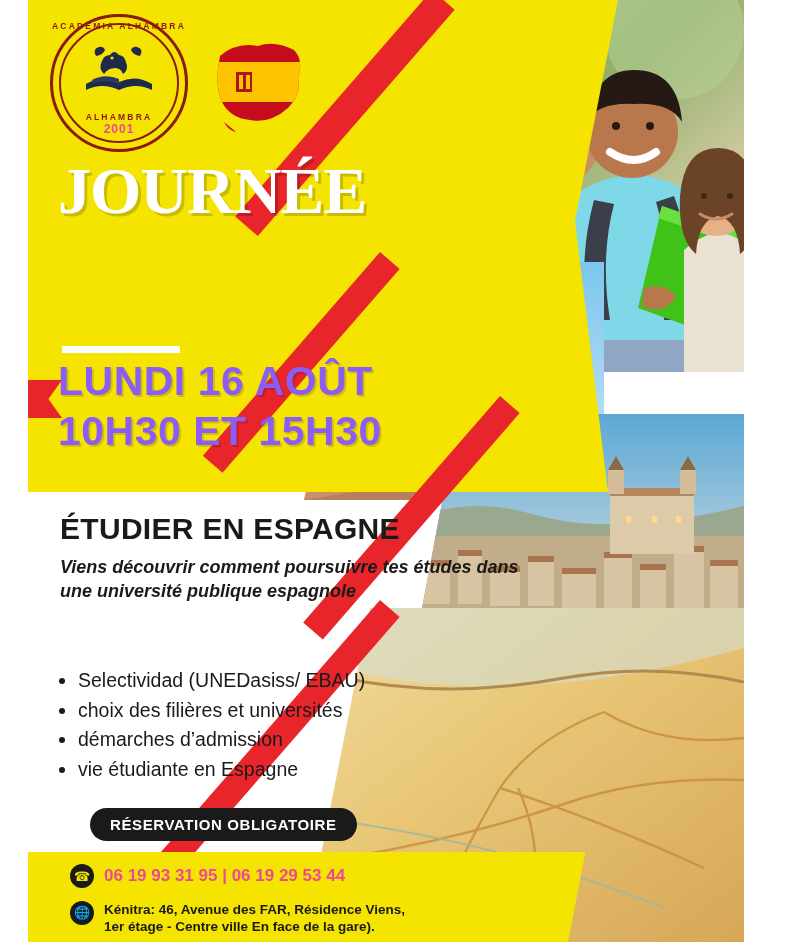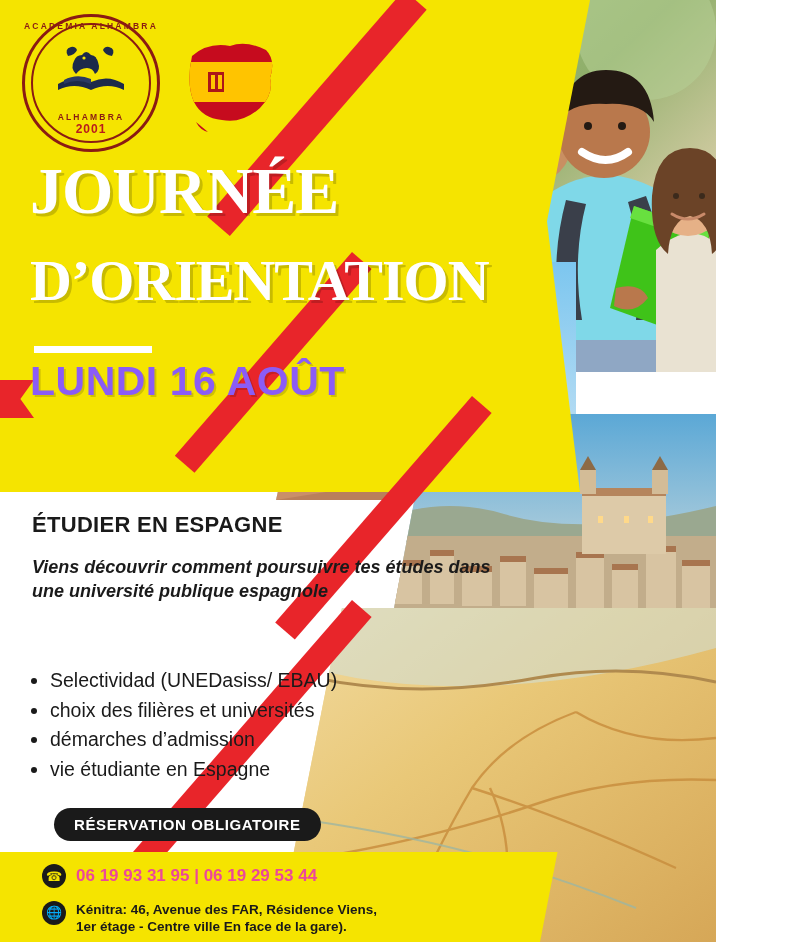--- a/index.html
+++ b/index.html
@@ -3,21 +3,21 @@
 <meta charset="utf-8">
 <style>
   html,body{margin:0;padding:0;}
   body{
     width:800px;height:942px;
     font-family:"Liberation Sans",sans-serif;
     background:#ffffff;
     overflow:hidden;
     position:relative;
   }
-  .poster{position:relative;width:716px;height:942px;overflow:hidden;background:#fff;}
+  .poster{position:relative;width:716px;height:942px;overflow:hidden;background:#fff;margin-left:28px;}
 
   
   .yellow-block{
     position:absolute;left:0;top:0;width:520px;height:492px;
     background:#f5e400;
     z-index:2;
   }
   .yellow-block:after{
     content:"";position:absolute;right:-60px;top:0;width:0;height:0;
     border-left:60px solid #f5e400;
@@ -44,21 +44,21 @@
   .logo .ring2{
     position:absolute;inset:9px;border-radius:50%;
     border:2px solid #8a1b13;
   }
   .logo .crest{
     position:absolute;left:50%;top:30px;transform:translateX(-50%);
     width:74px;height:58px;
   }
   .logo .year{
     position:absolute;left:50%;bottom:16px;transform:translateX(-50%);
-    font-size:12px;font-weight:bold;color:#b91c1c;letter-spacing:1px;
+    font-size:12px;font-weight:bold;color:#ec4899;letter-spacing:1px;
   }
   .logo .arc-top,.logo .arc-bot{
     position:absolute;left:0;width:100%;text-align:center;
     font-size:8.5px;font-weight:bold;color:#8a1b13;letter-spacing:2.2px;
   }
   .logo .arc-top{top:7px;}
   .logo .arc-bot{bottom:30px;text-align:center;}
 
   
   .flagmap{
@@ -119,36 +119,36 @@
 
   
   .red-stripe{position:absolute;background:#e8252a;z-index:3;}
   .rs1{left:404px;top:-10px;width:30px;height:300px;transform:rotate(41deg);transform-origin:top left;}
   .rs2{left:352px;top:252px;width:26px;height:270px;transform:rotate(41deg);transform-origin:top left;}
   .rs3{left:472px;top:396px;width:26px;height:300px;transform:rotate(41deg);transform-origin:top left;}
   .rs4{left:352px;top:600px;width:26px;height:360px;transform:rotate(41deg);transform-origin:top left;}
 
   
   .sec-title{
-    position:absolute;left:32px;top:512px;font-size:22px;font-weight:bold;color:#1a1a1a;
+    position:absolute;left:32px;top:512px;font-size:30px;font-weight:bold;color:#1a1a1a;
     letter-spacing:.3px;z-index:6;
   }
   .sec-sub{
     position:absolute;left:32px;top:556px;width:480px;font-size:18px;font-weight:bold;font-style:italic;
     color:#1a1a1a;line-height:1.33;z-index:6;
   }
   .bullets{
     position:absolute;left:30px;top:666px;width:470px;margin:0;padding:0 0 0 20px;
     font-size:19.5px;color:#1a1a1a;line-height:1.52;z-index:6;
   }
   .bullets li{margin:0;}
 
   
   .pill{
-    position:absolute;left:54px;top:808px;
+    position:absolute;left:62px;top:808px;
     background:#1a1a1a;color:#ffffff;border-radius:18px;
     padding:8px 20px;font-size:15px;font-weight:bold;letter-spacing:.6px;z-index:7;
   }
 
   
   .footer{
     position:absolute;left:0;bottom:0;width:470px;height:90px;background:#f5e400;z-index:5;
   }
   .footer-diag{
     position:absolute;left:420px;bottom:0;width:120px;height:90px;background:#f5e400;
@@ -422,24 +422,24 @@
     <g clip-path="url(#spainclip)">
       <rect x="0" y="0" width="98" height="112" fill="#c60b1e"></rect>
       <rect x="0" y="36" width="98" height="40" fill="#ffc400"></rect>
       <rect x="26" y="46" width="16" height="20" fill="#ad1519"></rect>
       <rect x="29" y="49" width="4" height="14" fill="#ffc400"></rect>
       <rect x="36" y="49" width="4" height="14" fill="#ffc400"></rect>
     </g>
   </svg>
 
   <div class="title1">JOURNÉE</div>
-  <div class="title2">D’ORIENTATION</div>
   <div class="rule"></div>
   <div class="red-tag"></div>
   <div class="date-line1">LUNDI 16 AOÛT</div>
+  <div class="date-line2">10H30 ET 15H30</div>
 
   <div class="sec-title">ÉTUDIER EN ESPAGNE</div>
   <div class="sec-sub">Viens découvrir comment poursuivre tes études dans une université publique espagnole</div>
 
   <ul class="bullets">
     <li>Selectividad (UNEDasiss/ EBAU)</li>
     <li>choix des filières et universités</li>
     <li>démarches d’admission</li>
     <li>vie étudiante en Espagne</li>
   </ul>

